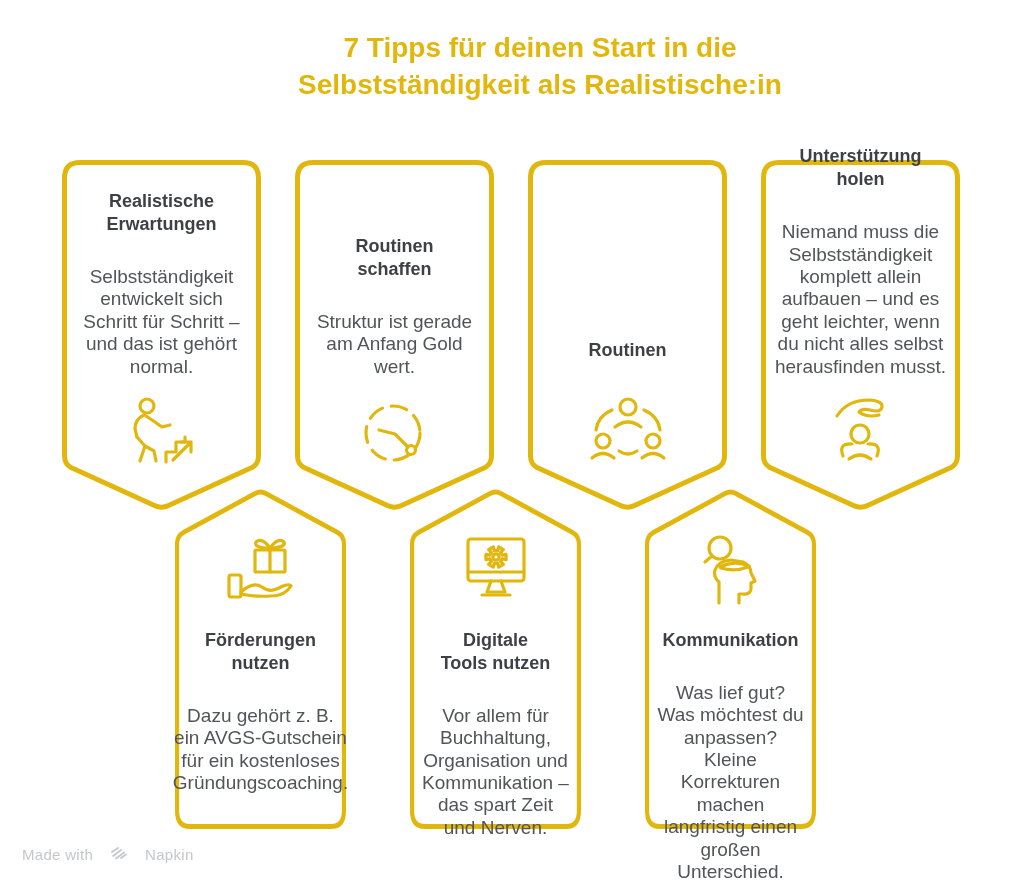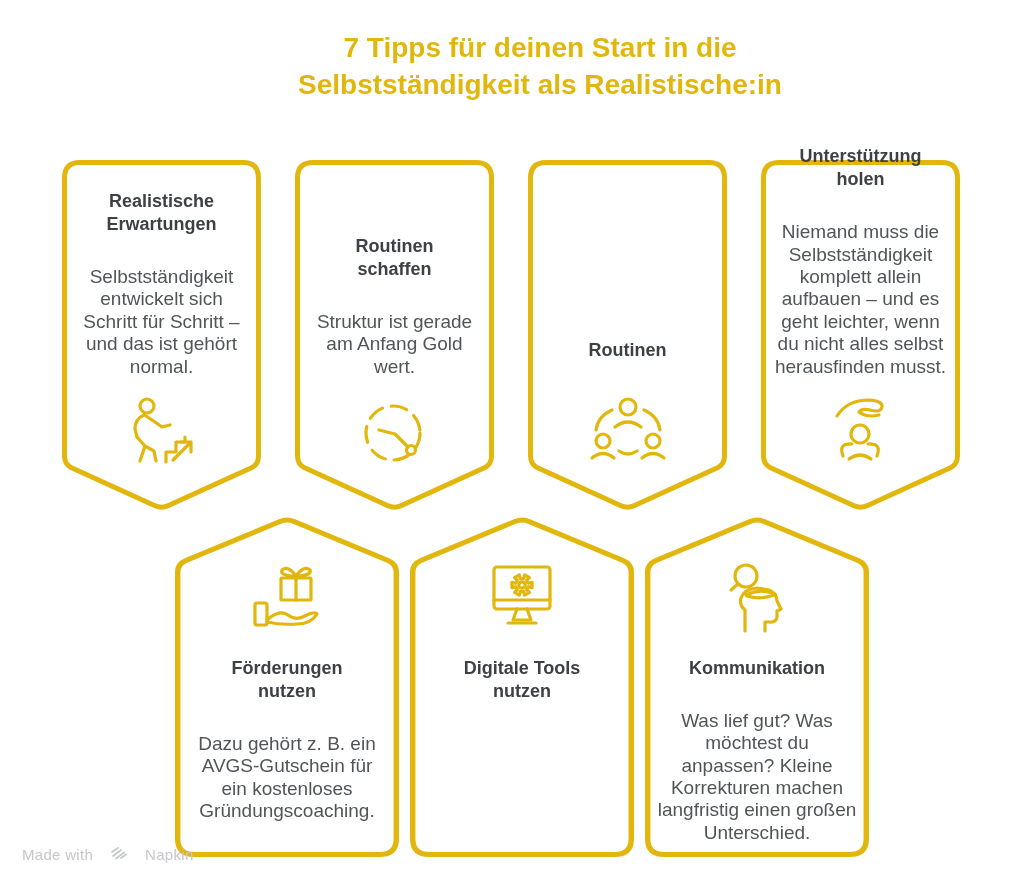--- a/index.html
+++ b/index.html
@@ -12,21 +12,21 @@
     color:#E2B70D;font-weight:bold;font-size:28px;line-height:1.32;padding-left:28px;
   }
   .card{position:absolute;}
   .card .shape{position:absolute;left:0;top:0;width:100%;height:100%;}
   .card .content{
     position:absolute;left:0;top:0;right:0;bottom:0;
     display:flex;flex-direction:column;align-items:center;text-align:center;
   }
   .card.top{top:160px;width:199px;height:352px;}
   .card.top .content{justify-content:flex-end;padding:0 10px 44px;}
-  .card.bottom{top:517px;width:224px;height:340px;}
+  .card.bottom{top:489px;width:171px;height:340px;}
   .card.bottom .content{justify-content:flex-start;padding:46px 12px 0;}
   .card h2{
     margin:16px;font-size:18px;line-height:1.27;color:#3D4146;font-weight:bold;
   }
   .card p{
     margin:14px 0 0;font-size:19px;line-height:1.18;color:#515559;
   }
   .card.top .icon{margin-top:18px;height:72px;}
   .card.bottom .icon{height:72px;}
   .card.bottom h2{margin-top:22px;}
@@ -153,20 +153,21 @@
         <svg width="80" height="72" viewBox="0 0 80 72" fill="none" stroke="#E2B70D" stroke-width="3.2" stroke-linecap="round" stroke-linejoin="round">
           <rect x="12" y="4" width="56" height="42" rx="3"></rect>
           <path d="M12 37 H68"></path>
           <path d="M35 46 L31 57 H49 L45 46"></path>
           <path d="M26 60 H54"></path>
           <path d="M50.1 19.3 L50.1 24.7 L46.3 23.7 L44.6 26.6 L47.4 29.4 L42.7 32.1 L41.7 28.3 L38.3 28.3 L37.3 32.1 L32.6 29.4 L35.4 26.6 L33.7 23.7 L29.9 24.7 L29.9 19.3 L33.7 20.3 L35.4 17.4 L32.6 14.6 L37.3 11.9 L38.3 15.7 L41.7 15.7 L42.7 11.9 L47.4 14.6 L44.6 17.4 L46.3 20.3 Z"></path>
           <circle cx="40" cy="22" r="3.2"></circle>
         </svg>
       </div>
       <h2>Digitale Tools nutzen</h2>
+      <p>Vor allem für Buchhaltung, Organisation und Kommunikation – das spart Zeit und Nerven.</p>
     </div>
   </div>
 
   <div class="card bottom" style="left:645px">
     <svg class="shape" viewBox="0 0 206 340" preserveAspectRatio="none">
       <path d="M96.5 4.5 Q103 1.5 109.5 4.5 L196 43.5 Q203.5 47 203.5 55 V322 Q203.5 337.5 188 337.5 H18 Q2.5 337.5 2.5 322 V55 Q2.5 47 10 43.5 Z" fill="#ffffff" stroke="#E2B70D" stroke-width="5" stroke-linejoin="round"></path>
     </svg>
     <div class="content">
       <div class="icon">
         <svg width="80" height="72" viewBox="0 0 80 72" fill="none" stroke="#E2B70D" stroke-width="3.2" stroke-linecap="round" stroke-linejoin="round">

